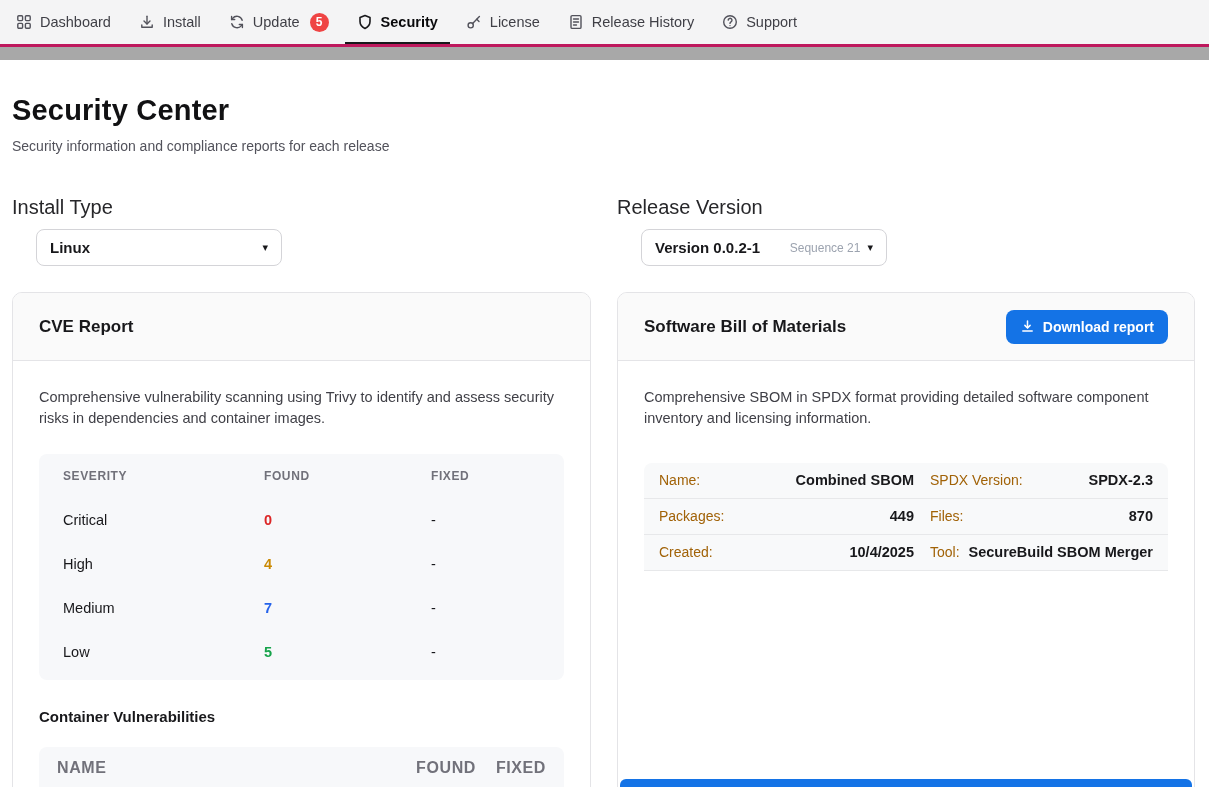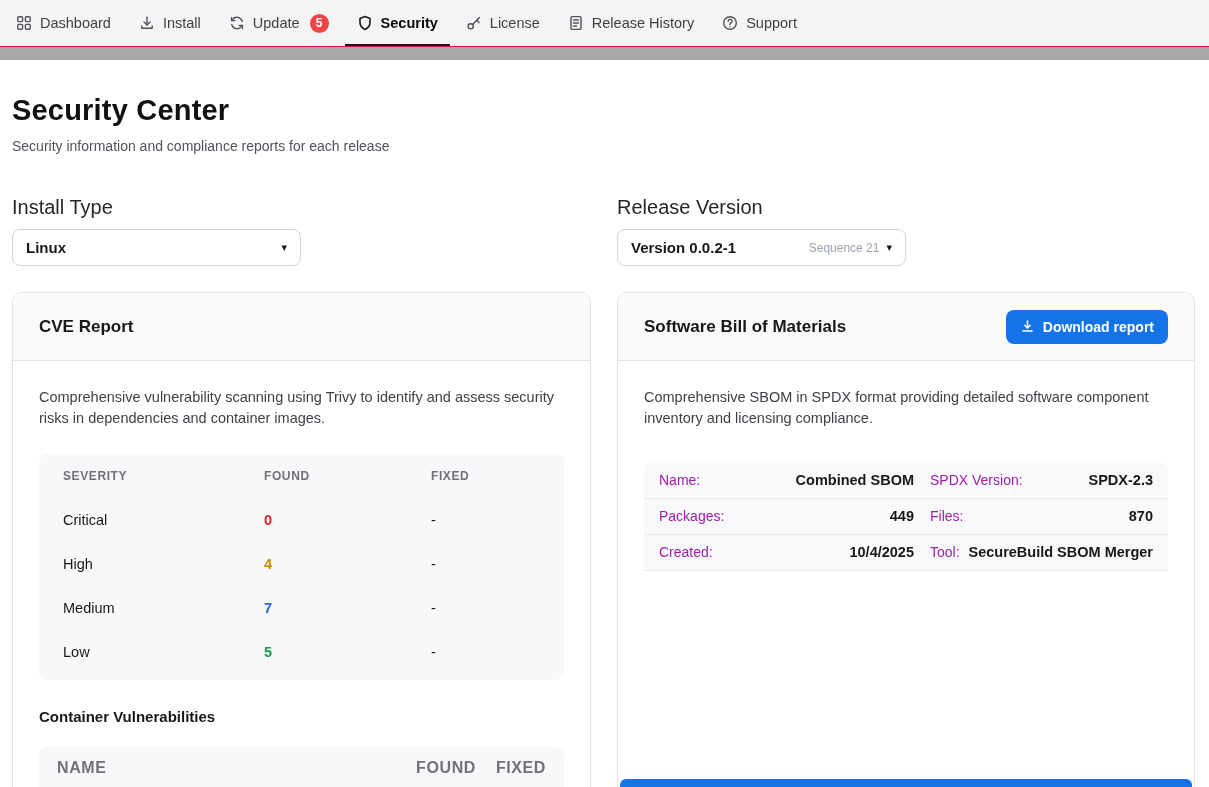--- a/index.html
+++ b/index.html
@@ -1,20 +1,20 @@
 <!DOCTYPE html>
 <html><head>
 <meta charset="utf-8">
 <style>
   * { margin: 0; padding: 0; box-sizing: border-box; }
   html, body { width: 1209px; height: 787px; overflow: hidden; background: #ffffff;
     font-family: "Liberation Sans", "DejaVu Sans", sans-serif; color: #18181b; }
 
   
-  .topnav { height: 47px; background: #f4f4f5; border-bottom: 1px solid #be185d;
+  .topnav { height: 47px; background: #f4f4f5; border-bottom: 3px solid #be185d;
     display: flex; align-items: stretch; padding: 0 2px; }
   .nav-item { display: flex; align-items: center; gap: 8px; padding: 0 14px;
     font-size: 14.5px; color: #3f3f46; cursor: pointer; position: relative; }
   .nav-item svg { width: 16px; height: 16px; stroke: #52525b; fill: none;
     stroke-width: 1.4; stroke-linecap: round; stroke-linejoin: round; }
   .nav-item.active { color: #09090b; font-weight: 600; }
   .nav-item.active svg { stroke: #18181b; stroke-width: 1.6; }
   .nav-item.active::after { content: ""; position: absolute; left: 2px; right: 2px;
     bottom: 0; height: 2.5px; background: #18181b; }
   .badge { min-width: 19px; height: 19px; border-radius: 10px; color: #fff;
@@ -25,23 +25,23 @@
 
   
   .main { padding: 34px 14px 0 12px; }
   .page-title { font-size: 29px; font-weight: 700; letter-spacing: .2px; color: #111113; }
   .page-subtitle { margin-top: 11px; font-size: 14px; color: #52525b; }
 
   
   .two-col { display: grid; grid-template-columns: 579px 578px; column-gap: 26px; }
   .filters { margin-top: 42px; }
   .filter-label { display: block; font-size: 20px; color: #27272a; margin-bottom: 10px; }
-  .select-box { width: 289px; height: 37px; background: #fff; border: 1px solid #d4d4d8;
+  .select-box { width: 246px; height: 37px; background: #fff; border: 1px solid #d4d4d8;
     border-radius: 8px; display: flex; align-items: center; padding: 0 13px;
-    cursor: pointer; }
+    cursor: pointer; margin-left: 24px; }
   .select-value { font-size: 15px; font-weight: 700; color: #18181b; }
   .select-caret { margin-left: auto; font-size: 11px; color: #18181b; }
   .select-hint { margin-left: auto; font-size: 12px; color: #9ca3af; margin-right: 7px; }
 
   
   .cards { margin-top: 26px; align-items: stretch; }
   .card { border: 1px solid #e4e4e7; border-radius: 10px; background: #fff;
     overflow: hidden; min-height: 560px; }
   .card-header { background: #fafafa; border-bottom: 1px solid #e4e4e7;
     padding: 0 26px; height: 68px; display: flex; align-items: center;
@@ -72,21 +72,21 @@
     align-items: center; gap: 8px; cursor: pointer;
     font-family: "Liberation Sans", sans-serif; }
   .btn-primary svg { width: 15px; height: 15px; stroke: #fff; fill: none;
     stroke-width: 1.6; stroke-linecap: round; stroke-linejoin: round; }
   .info-table { margin-top: 33px; background: #f8f9fa; border-radius: 8px 8px 0 0; }
   .info-row { display: flex; height: 36px; align-items: center; padding: 0 15px;
     border-bottom: 1px solid #e7e8ea; font-size: 14px; }
   .info-pair { display: flex; align-items: baseline; }
   .info-pair.p1 { width: 255px; margin-right: 16px; }
   .info-pair.p2 { flex: 1; }
-  .info-label { color: #a21caf; }
+  .info-label { color: #a16207; }
   .info-value { margin-left: auto; font-weight: 700; color: #18181b; font-size: 14.5px; }
 
   .bottom-blue { position: absolute; left: 620px; width: 572px; bottom: 0; height: 8px;
     border-radius: 6px 6px 0 0; }
 </style>
 </head>
 <body>
 
 <nav class="topnav">
   <div class="nav-item">
@@ -225,21 +225,21 @@
         <button class="btn-primary" style="background-color: rgb(20, 115, 230);">
           <svg viewBox="0 0 16 16">
             <path d="M8 2.2v7.2"></path>
               <path d="M5.2 6.8L8 9.6l2.8-2.8"></path>
               <path d="M3 12.8h10"></path>
           </svg>
           <span>Download report</span>
         </button>
       </div>
       <div class="card-body">
-        <p class="card-desc">Comprehensive SBOM in SPDX format providing detailed software component inventory and licensing compliance.</p>
+        <p class="card-desc">Comprehensive SBOM in SPDX format providing detailed software component inventory and licensing information.</p>
 
         <div class="info-table">
           <div class="info-row">
             <div class="info-pair p1">
               <span class="info-label">Name:</span>
               <span class="info-value">Combined SBOM</span>
             </div>
             <div class="info-pair p2">
               <span class="info-label">SPDX Version:</span>
               <span class="info-value">SPDX-2.3</span>

